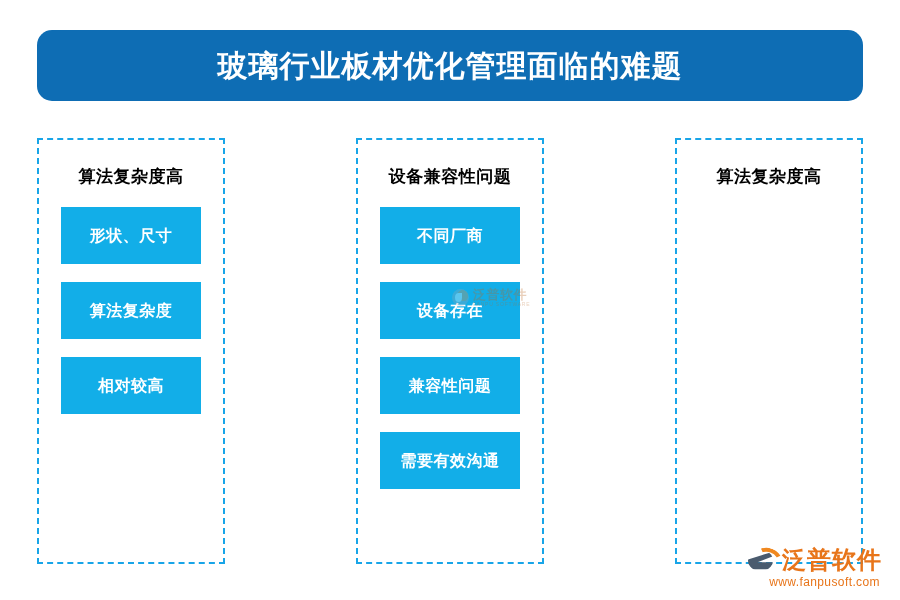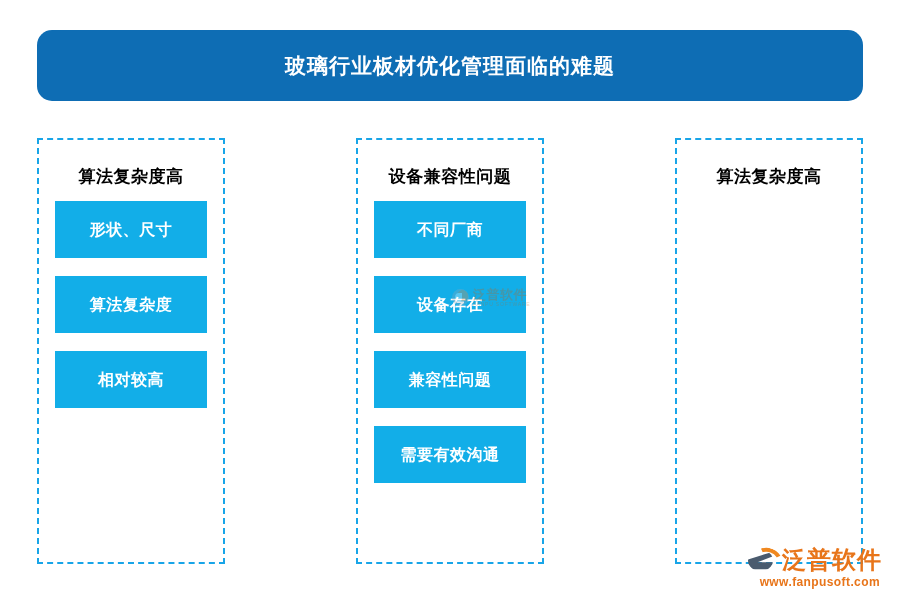--- a/index.html
+++ b/index.html
@@ -32,21 +32,21 @@
     height: 71px;
     background: #0E6DB4;
     border-radius: 15px;
     display: flex;
     align-items: center;
     justify-content: center;
     box-sizing: border-box;
   }
   .title-text {
     color: #ffffff;
-    font-size: 21px;
+    font-size: 30px;
     font-weight: bold;
     letter-spacing: 1px;
     line-height: 1;
     text-align: center;
   }
 
   
   .columns {
     position: absolute;
     left: 37px;
@@ -64,39 +64,39 @@
     box-sizing: border-box;
     position: relative;
     display: flex;
     flex-direction: column;
     align-items: center;
     background: transparent;
   }
 
   .column-header {
     margin-top: 28px;
-    margin-bottom: 16px;
+    margin-bottom: 22px;
     font-size: 17px;
     font-weight: bold;
     color: #000000;
     text-align: center;
     line-height: 1;
     letter-spacing: 0.5px;
   }
 
   .item-list {
     display: flex;
     flex-direction: column;
     gap: 18px;
     width: 100%;
     align-items: center;
   }
 
   .item-box {
-    width: 152px;
+    width: 140px;
     height: 57px;
     display: flex;
     align-items: center;
     justify-content: center;
     color: #ffffff;
     font-size: 16px;
     font-weight: bold;
     letter-spacing: 0.5px;
     line-height: 1;
     box-sizing: border-box;
@@ -188,21 +188,21 @@
   }
   .brand-cn {
     font-size: 24px;
     font-weight: bold;
     color: #E8751A;
     letter-spacing: 1px;
     line-height: 1;
   }
   .brand-url {
     font-size: 12px;
-    font-weight: bold;
+    font-weight: normal;
     color: #E8751A;
     letter-spacing: 0.4px;
     line-height: 1;
     margin-top: 3px;
     margin-right: 2px;
   }
 </style>
 </head>
 <body>
 

